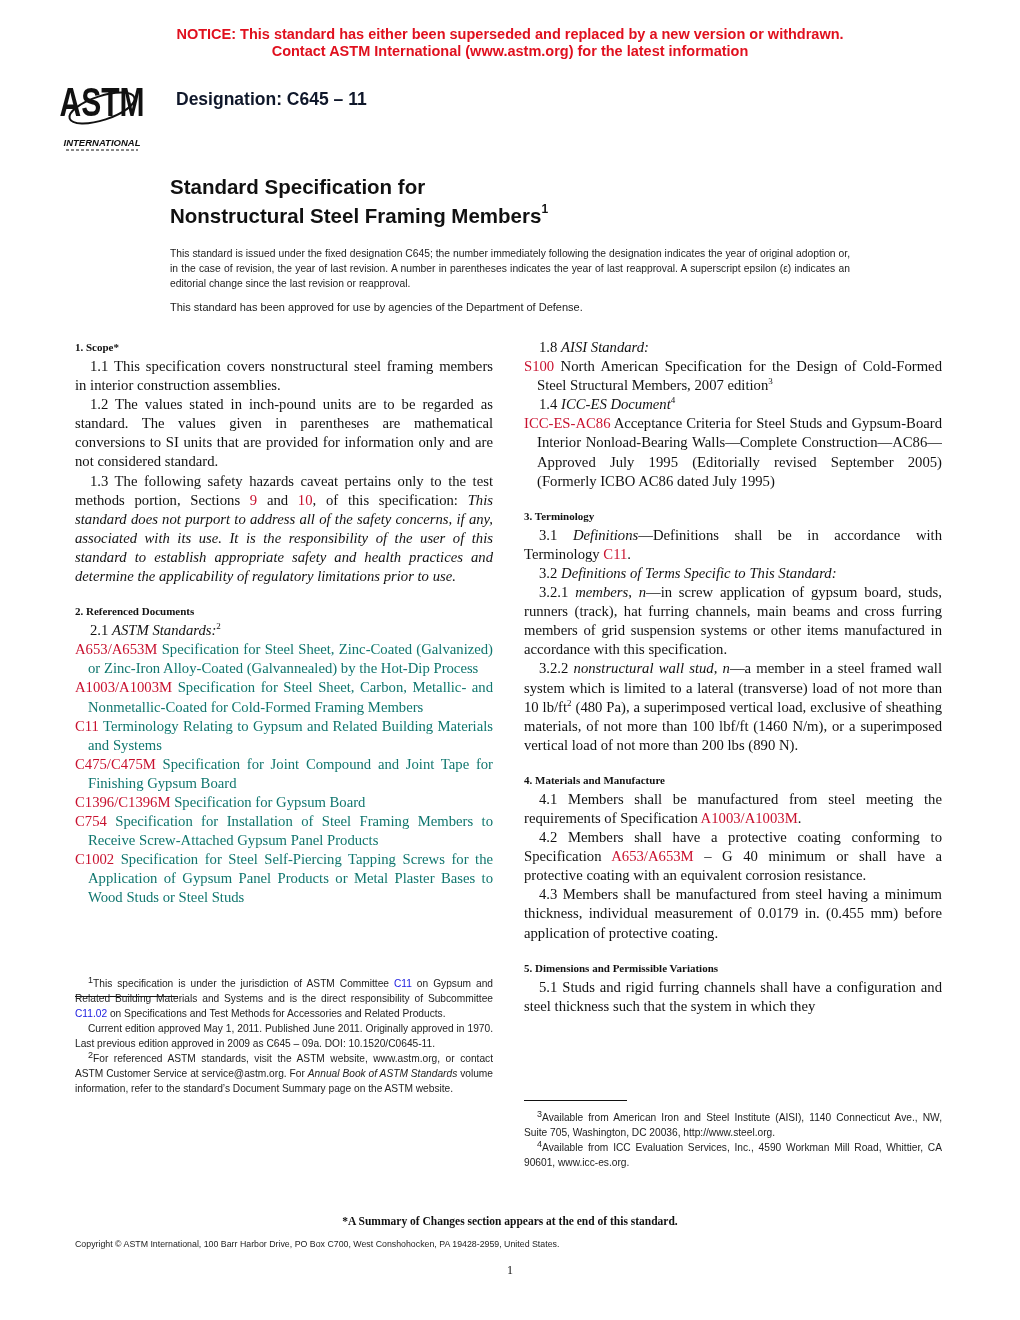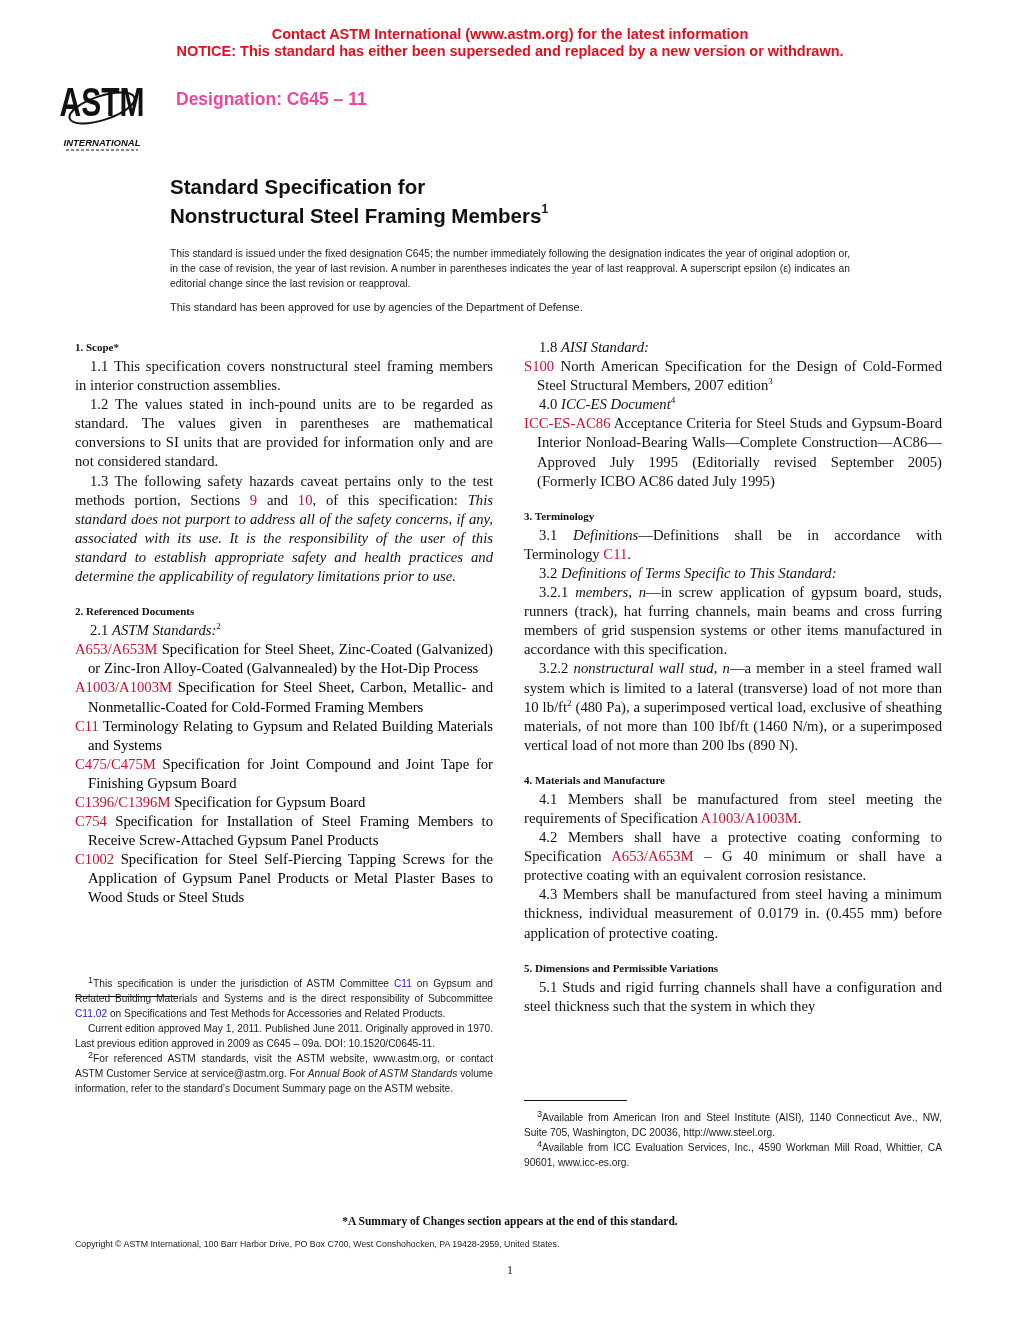--- a/index.html
+++ b/index.html
@@ -4,54 +4,54 @@
 <style>
   html, body { margin: 0; padding: 0; background: #fff; }
   body { width: 1020px; height: 1320px; position: relative; overflow: hidden; color: #111; }
   .serif { font-family: "Liberation Serif", "DejaVu Serif", serif; }
   .sans { font-family: "Liberation Sans", "DejaVu Sans", sans-serif; }
   .link { color: #c8102e; cursor: pointer; }
   .blue { color: #1a1adf; }
 
   #notice { position: absolute; top: 26px; left: 0; width: 1020px; text-align: center; color: #e0101e; font-weight: bold; font-size: 14.5px; line-height: 17px; }
   #logo { position: absolute; left: 56px; top: 74px; width: 96px; height: 80px; }
-  #designation { position: absolute; left: 176px; top: 89px; font-size: 17.5px; font-weight: bold; color: #ec4899; }
+  #designation { position: absolute; left: 176px; top: 89px; font-size: 17.5px; font-weight: bold; color: #0f172a; }
   #title { position: absolute; left: 170px; top: 174px; font-size: 20.5px; font-weight: bold; line-height: 25px; color: #111; }
   #title sup { font-size: 12px; position: relative; top: -2px; }
   #preamble { position: absolute; left: 170px; top: 246px; width: 680px; font-size: 10.3px; line-height: 15px; text-align: justify; color: #222; }
   #dod { position: absolute; left: 170px; top: 301px; font-size: 11px; color: #222; }
 
   .col { position: absolute; font-size: 14.7px; line-height: 19.1px; text-align: justify; }
   #col-left { left: 75px; top: 338px; width: 418px; }
   #col-right { left: 524px; top: 338px; width: 418px; }
   .col h2 { font-size: 11px; font-weight: bold; margin: 0; line-height: 19px; }
   .col p { margin: 0; text-indent: 15px; }
   .col .ref { margin: 0; padding-left: 13px; text-indent: -13px; text-align: justify; }
-  .col .ref .desc { color: #000000; }
+  .col .ref .desc { color: #0f766e; }
   .col .ref.plain .desc { color: #111; }
   .gap { height: 16px; }
   .it { font-style: italic; }
   sup.fn { font-size: 9px; vertical-align: super; line-height: 0; }
 
   .fn-rule { position: absolute; width: 103px; height: 1px; background: #111; }
   .footnotes { position: absolute; font-size: 10.2px; line-height: 15px; text-align: justify; color: #222; }
   .footnotes p { margin: 0; text-indent: 13px; }
   #fn-left { left: 75px; top: 976px; width: 418px; }
   #fn-right { left: 524px; top: 1110px; width: 418px; }
 
   #summary { position: absolute; left: 0; top: 1215px; width: 1020px; text-align: center; font-size: 11.5px; font-weight: bold; }
   #copyright { position: absolute; left: 75px; top: 1239px; font-size: 8.8px; color: #222; }
   #pagenum { position: absolute; left: 0; top: 1263px; width: 1020px; text-align: center; font-size: 12px; }
 </style>
 </head>
 <body>
 
 <div id="notice" class="sans">
+  <div>NOTICE: This standard has either been superseded and replaced by a new version or withdrawn.</div>
   <div>Contact ASTM International (www.astm.org) for the latest information</div>
-  <div>NOTICE: This standard has either been superseded and replaced by a new version or withdrawn.</div>
 </div>
 
 <div id="logo">
   <svg width="96" height="80" viewBox="0 0 96 80">
     <ellipse cx="46" cy="34" rx="34" ry="12" fill="none" stroke="#111" stroke-width="2" transform="rotate(-18 46 34)"></ellipse>
     <text x="46" y="44" text-anchor="middle" font-family="Liberation Sans, sans-serif" font-weight="bold" font-size="30" fill="#111" transform="scale(1,1.35) translate(0,-13)">ASTM</text>
     <text x="46" y="72" text-anchor="middle" font-family="Liberation Sans, sans-serif" font-weight="bold" font-style="italic" font-size="9.5" fill="#111">INTERNATIONAL</text>
     <line x1="10" y1="76" x2="82" y2="76" stroke="#111" stroke-width="1" stroke-dasharray="3 2"></line>
   </svg>
 </div>
@@ -89,21 +89,21 @@
 <div class="fn-rule" style="left:75px; top:996px;"></div>
 <div id="fn-left" class="footnotes sans">
   <p><sup class="fn">1</sup><span>This specification is under the jurisdiction of ASTM Committee </span><span class="blue" style="cursor:pointer">C11</span><span> on Gypsum and Related Building Materials and Systems and is the direct responsibility of Subcommittee </span><span class="blue" style="cursor:pointer">C11.02</span><span> on Specifications and Test Methods for Accessories and Related Products.</span></p>
   <p>Current edition approved May 1, 2011. Published June 2011. Originally approved in 1970. Last previous edition approved in 2009 as C645 – 09a. DOI: 10.1520/C0645-11.</p>
   <p><sup class="fn">2</sup><span>For referenced ASTM standards, visit the ASTM website, www.astm.org, or contact ASTM Customer Service at service@astm.org. For </span><span class="it">Annual Book of ASTM Standards</span><span> volume information, refer to the standard’s Document Summary page on the ASTM website.</span></p>
 </div>
 
 <div id="col-right" class="col serif">
   <p><span>1.8 </span><span class="it">AISI Standard:</span></p>
   <p class="ref plain"><span class="link">S100</span> <span class="desc">North American Specification for the Design of Cold-Formed Steel Structural Members, 2007 edition</span><sup class="fn">3</sup></p>
-  <p><span>4.0 </span><span class="it">ICC-ES Document</span><sup class="fn">4</sup></p>
+  <p><span>1.4 </span><span class="it">ICC-ES Document</span><sup class="fn">4</sup></p>
   <p class="ref plain"><span class="link">ICC-ES-AC86</span> <span class="desc">Acceptance Criteria for Steel Studs and Gypsum-Board Interior Nonload-Bearing Walls—Complete Construction—AC86—Approved July 1995 (Editorially revised September 2005) (Formerly ICBO AC86 dated July 1995)</span></p>
 
   <div class="gap"></div>
   <h2>3.  Terminology</h2>
   <p><span>3.1 </span><span class="it">Definitions</span><span>—Definitions shall be in accordance with Terminology </span><span class="link">C11</span>.</p>
   <p><span>3.2 </span><span class="it">Definitions of Terms Specific to This Standard:</span></p>
   <p><span>3.2.1 </span><span class="it">members</span>, <span class="it">n</span><span>—in screw application of gypsum board, studs, runners (track), hat furring channels, main beams and cross furring members of grid suspension systems or other items manufactured in accordance with this specification.</span></p>
   <p><span>3.2.2 </span><span class="it">nonstructural wall stud</span>, <span class="it">n</span><span>—a member in a steel framed wall system which is limited to a lateral (transverse) load of not more than 10 lb/ft</span><sup class="fn">2</sup><span> (480 Pa), a superimposed vertical load, exclusive of sheathing materials, of not more than 100 lbf/ft (1460 N/m), or a superimposed vertical load of not more than 200 lbs (890 N).</span></p>
 
   <div class="gap"></div>

